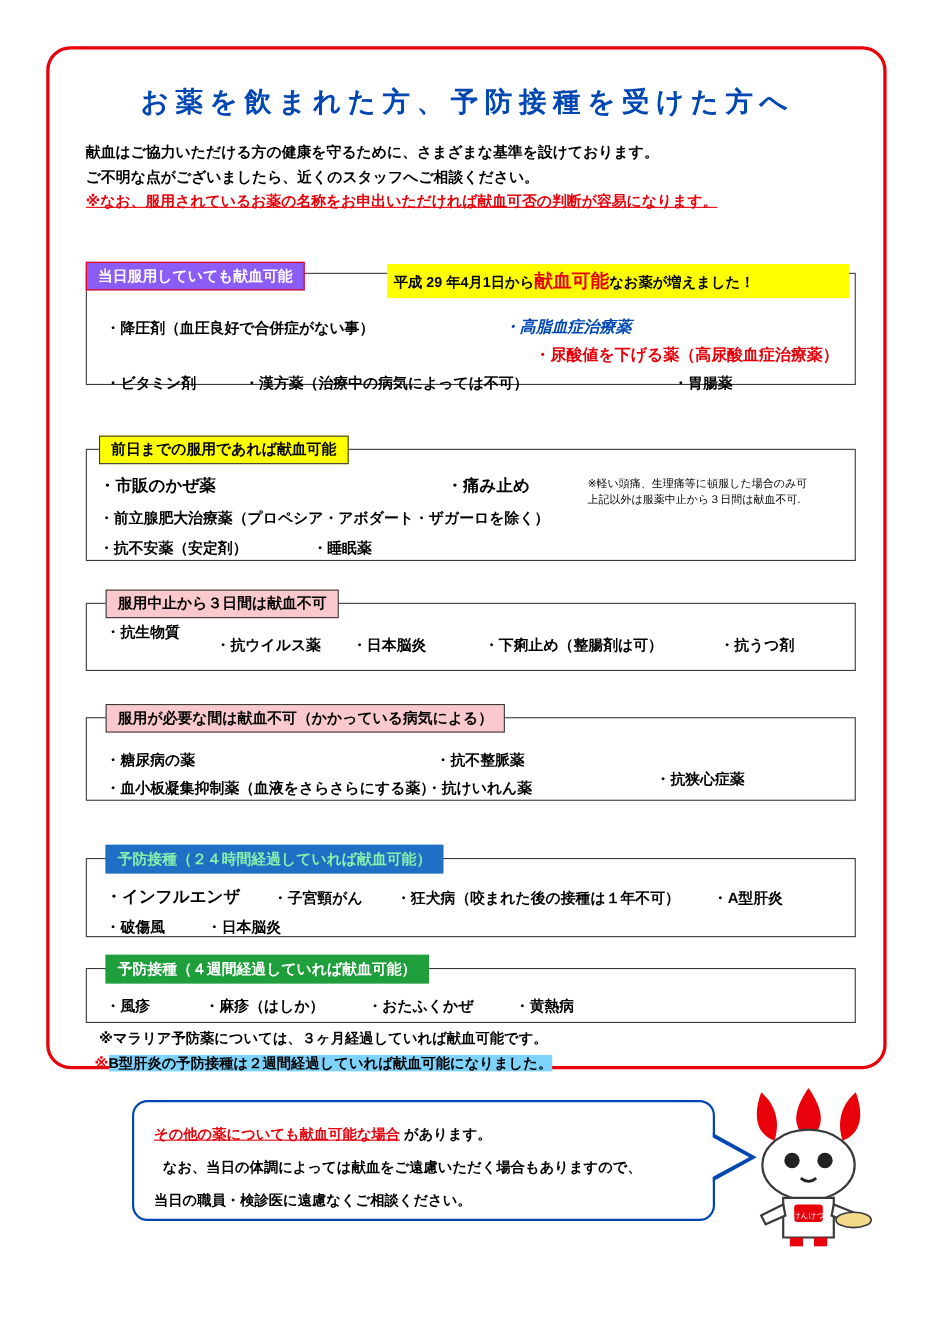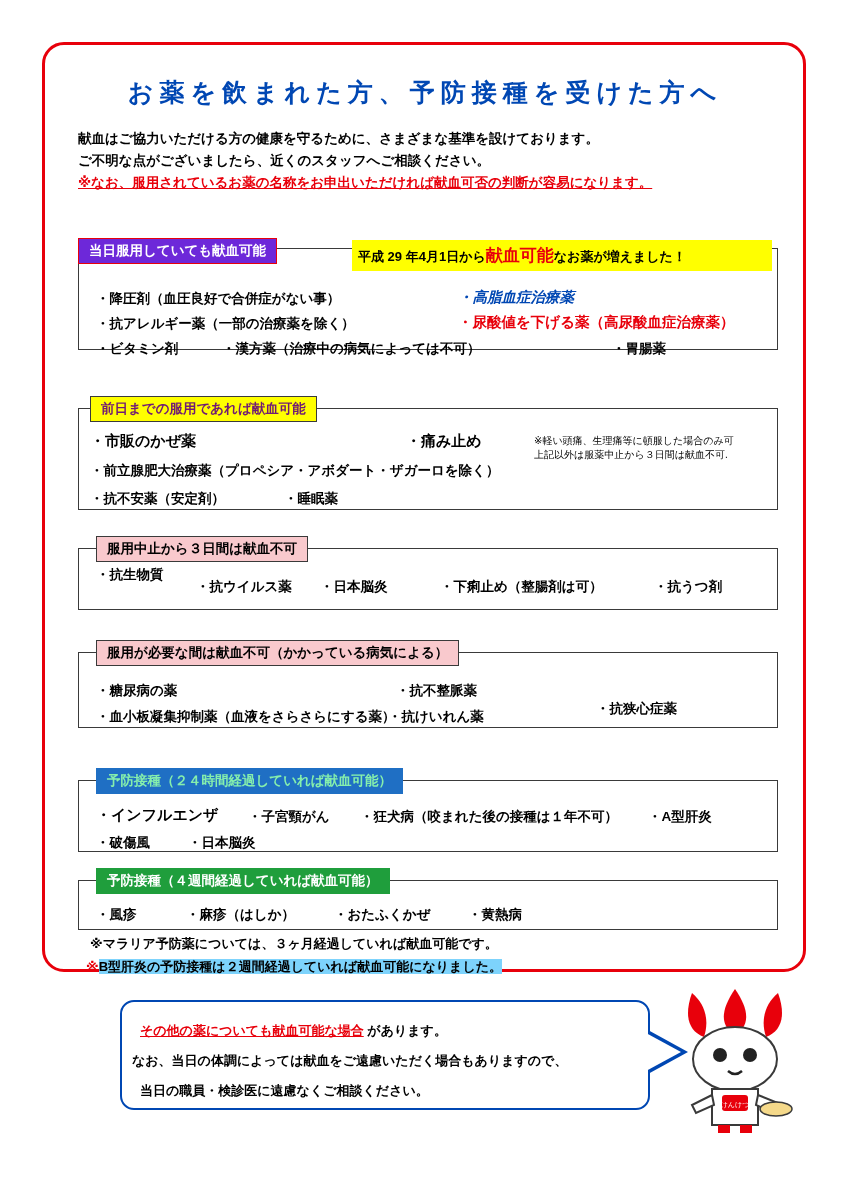--- a/index.html
+++ b/index.html
@@ -56,22 +56,22 @@
   }
   .sect-label{
     position:absolute;
     box-sizing:border-box;
     font-size:13.5px;
     font-weight:bold;
     padding:3px 10px 3px 10px;
     white-space:nowrap;
     border:1px solid #3a3a3a;
   }
-  .lbl-red{background:#6d28d9;color:#ffffff;border-color:#e8000b;}
-  .lbl-yellow{background:#ffff00;color:#701a75;border-color:#3a3a3a;}
+  .lbl-red{background:#8b5cf6;color:#ffffff;border-color:#e8000b;}
+  .lbl-yellow{background:#ffff00;color:#000000;border-color:#3a3a3a;}
   .lbl-pink{background:#f9c9cd;color:#000;border-color:#3a3a3a;}
   .lbl-blue{background:#1f6fc4;color:#86efac;border-color:#1f6fc4;}
   .lbl-green{background:#1f9e3c;color:#ffffff;border-color:#1f9e3c;}
 
   .banner{
     position:absolute;
     background:#ffff00;
     font-size:13px;
     font-weight:bold;
     padding:4px 6px;
@@ -80,21 +80,21 @@
   }
   .banner .big-red{color:#e8000b;font-size:17px;}
 
   .item{
     position:absolute;
     font-size:13.5px;
     font-weight:bold;
     white-space:nowrap;
   }
   .item.blue{color:#0047b3;font-style:italic;}
-  .item.red{color:#e8000b;}
+  .item.red{color:#e8000b;margin-left:28px;}
   .item.lg{font-size:15px;}
 
   .note{
     position:absolute;
     font-size:10px;
     line-height:14px;
     white-space:nowrap;
   }
 
   .foot-note{
@@ -159,21 +159,20 @@
   </div>
 
   <div class="sect" style="left:78px;top:248px;width:700px;height:102px;"></div>
   <div class="sect-label lbl-red" style="left:78px;top:238px;">当日服用していても献血可能</div>
   <div class="banner" style="left:352px;top:240px;width:420px;">
     <span>平成 29 年4月1日から</span><span class="big-red">献血可能</span><span>なお薬が増えました！</span>
   </div>
 
   <div class="item" style="left:96px;top:290px;">・降圧剤（血圧良好で合併症がない事）</div>
   <div class="item blue" style="left:458px;top:288px;font-size:14.5px;">・高脂血症治療薬</div>
-  <div class="item" style="left:96px;top:315px;">・抗アレルギー薬（一部の治療薬を除く）</div>
   <div class="item red" style="left:458px;top:313px;font-size:14.5px;">・尿酸値を下げる薬（高尿酸血症治療薬）</div>
   <div class="item" style="left:96px;top:340px;">・ビタミン剤</div>
   <div class="item" style="left:222px;top:340px;">・漢方薬（治療中の病気によっては不可）</div>
   <div class="item" style="left:612px;top:340px;">・胃腸薬</div>
 
   <div class="sect" style="left:78px;top:408px;width:700px;height:102px;"></div>
   <div class="sect-label lbl-yellow" style="left:90px;top:396px;">前日までの服用であれば献血可能</div>
 
   <div class="item lg" style="left:90px;top:432px;">・市販のかぜ薬</div>
   <div class="item lg" style="left:406px;top:432px;">・痛み止め</div>
@@ -225,21 +224,21 @@
   <div class="foot-note" style="left:86px;top:958px;">
     <span class="red-txt">※</span><span class="hl-yellow">B型肝炎の予防接種は２週間経過していれば献血可能になりました。</span>
   </div>
 
   <div class="bubble"></div>
   <div class="bubble-tail"></div>
   <div class="bubble-tail-inner"></div>
   <div class="bubble-line" style="left:140px;top:1022px;">
     <span class="ul-red">その他の薬についても献血可能な場合</span><span> があります。</span>
   </div>
-  <div class="bubble-line" style="left:132px;top:1052px;">なお、当日の体調によっては献血をご遠慮いただく場合もありますので、</div>
+  <div class="bubble-line" style="left:148px;top:1052px;">なお、当日の体調によっては献血をご遠慮いただく場合もありますので、</div>
   <div class="bubble-line" style="left:140px;top:1082px;">当日の職員・検診医に遠慮なくご相談ください。</div>
 
   <svg class="mascot" viewBox="0 0 130 150">
 
     <path d="M22 8 C14 30, 18 46, 34 52 C40 34, 34 18, 22 8 Z" fill="#e8000b"></path>
     <path d="M108 8 C116 30, 112 46, 96 52 C90 34, 96 18, 108 8 Z" fill="#e8000b"></path>
     <path d="M65 4 C54 20, 50 34, 58 44 L72 44 C80 34, 76 20, 65 4 Z" fill="#e8000b"></path>
 
     <ellipse cx="65" cy="74" rx="42" ry="32" fill="#ffffff" stroke="#3a3a3a" stroke-width="2"></ellipse>
     <circle cx="50" cy="70" r="7" fill="#222"></circle>

